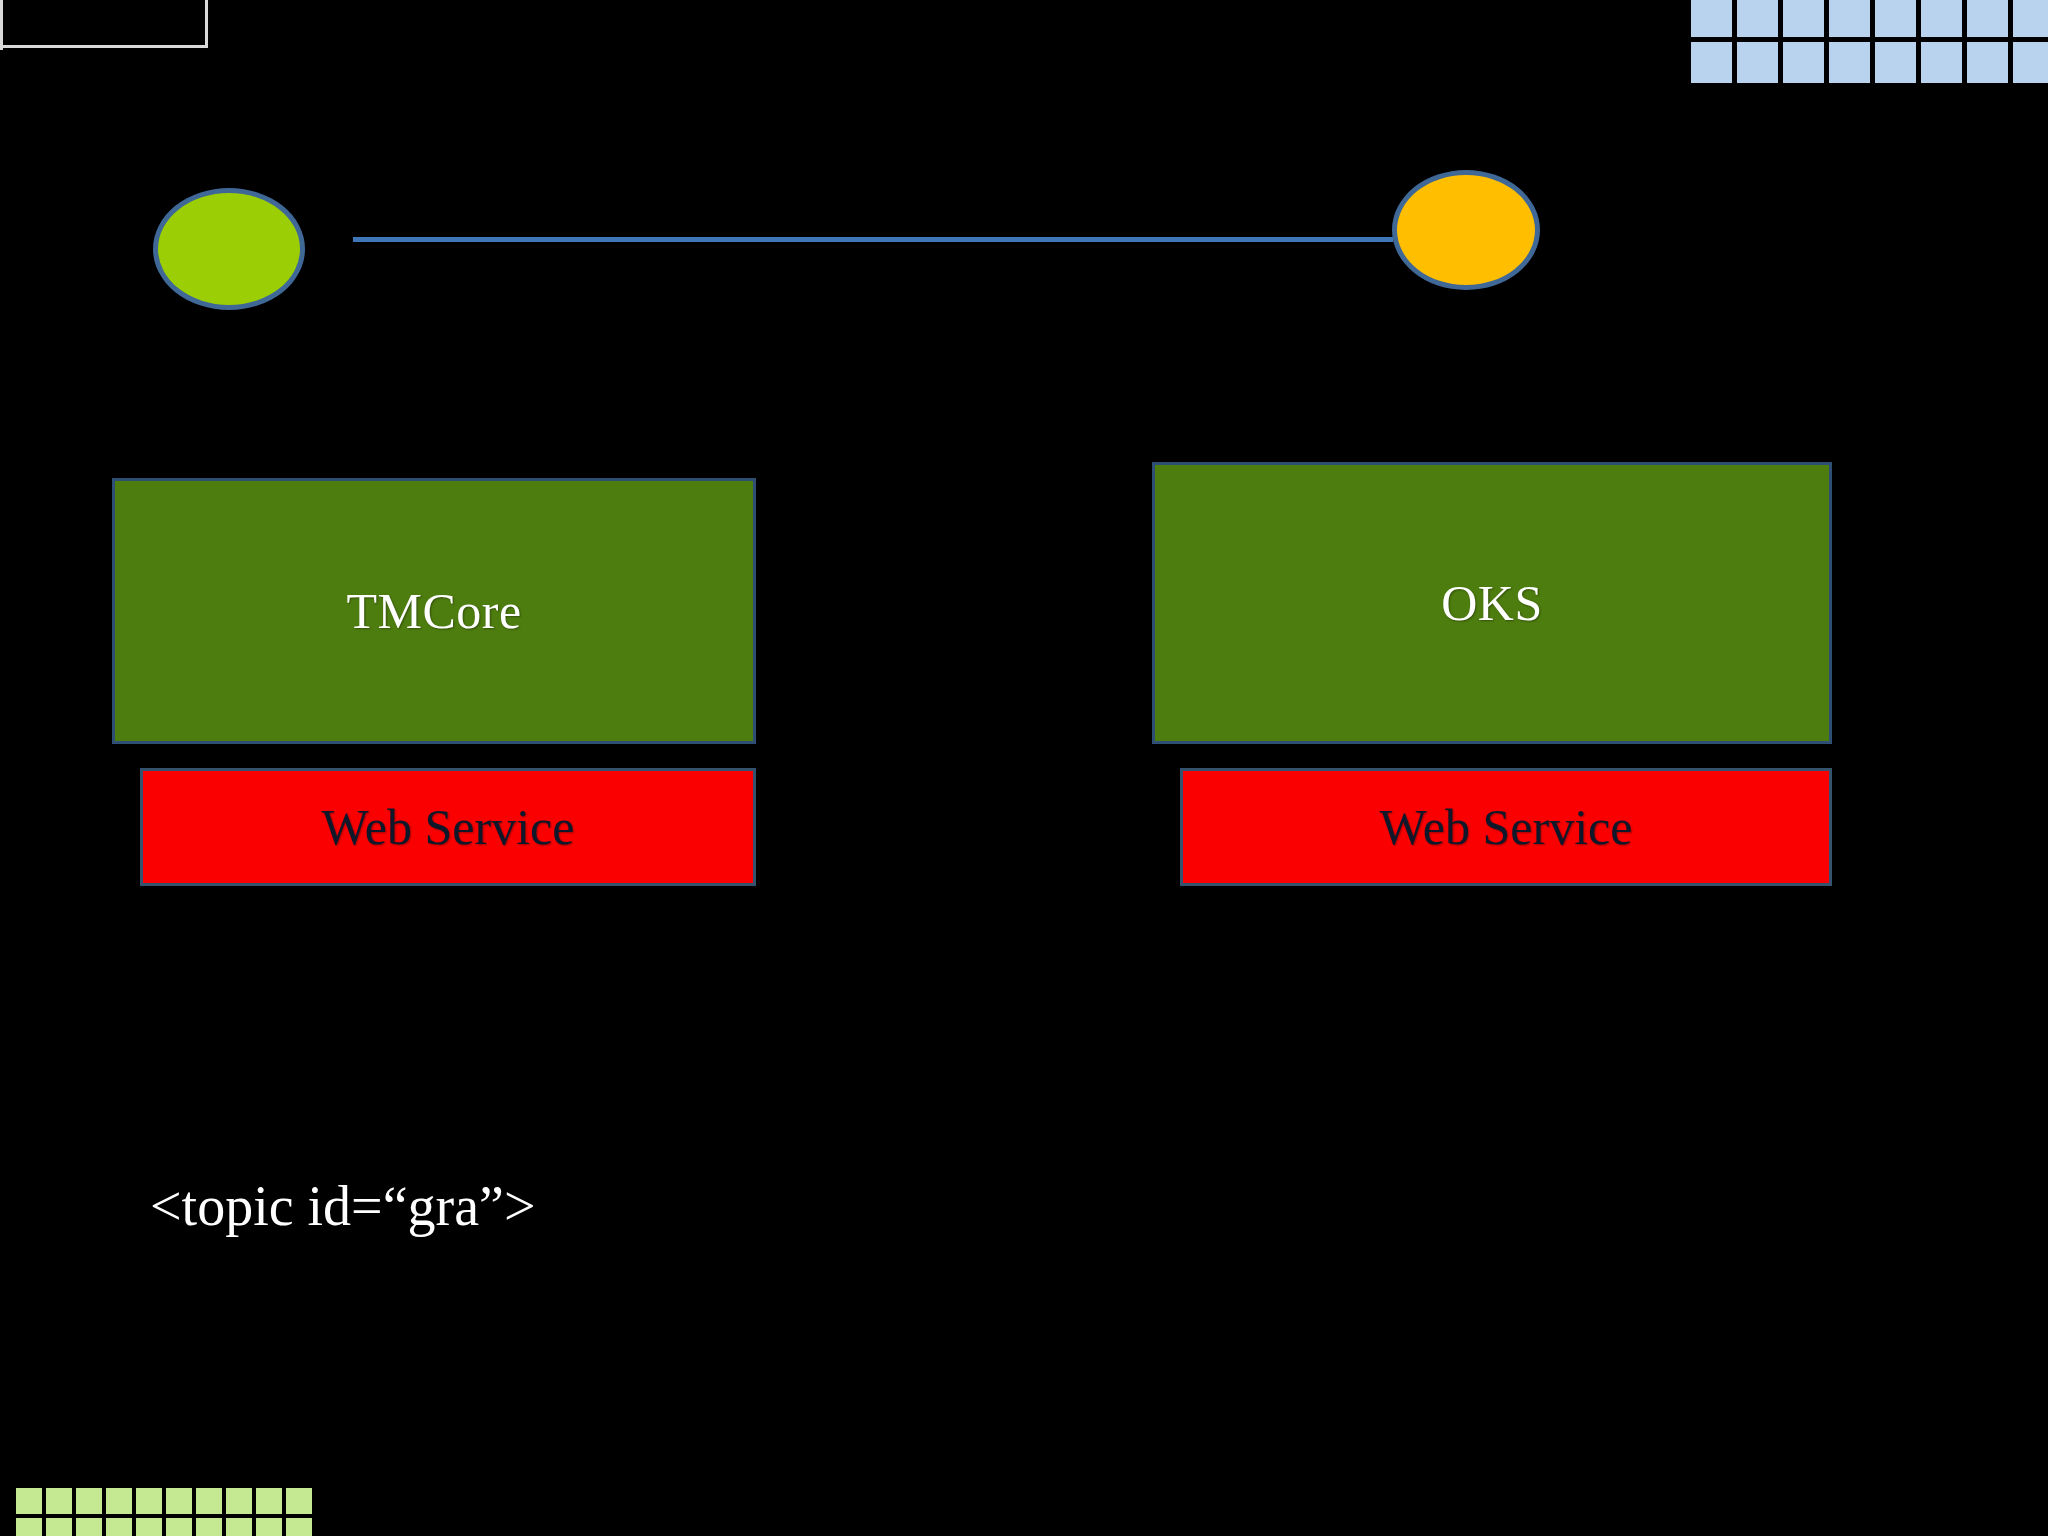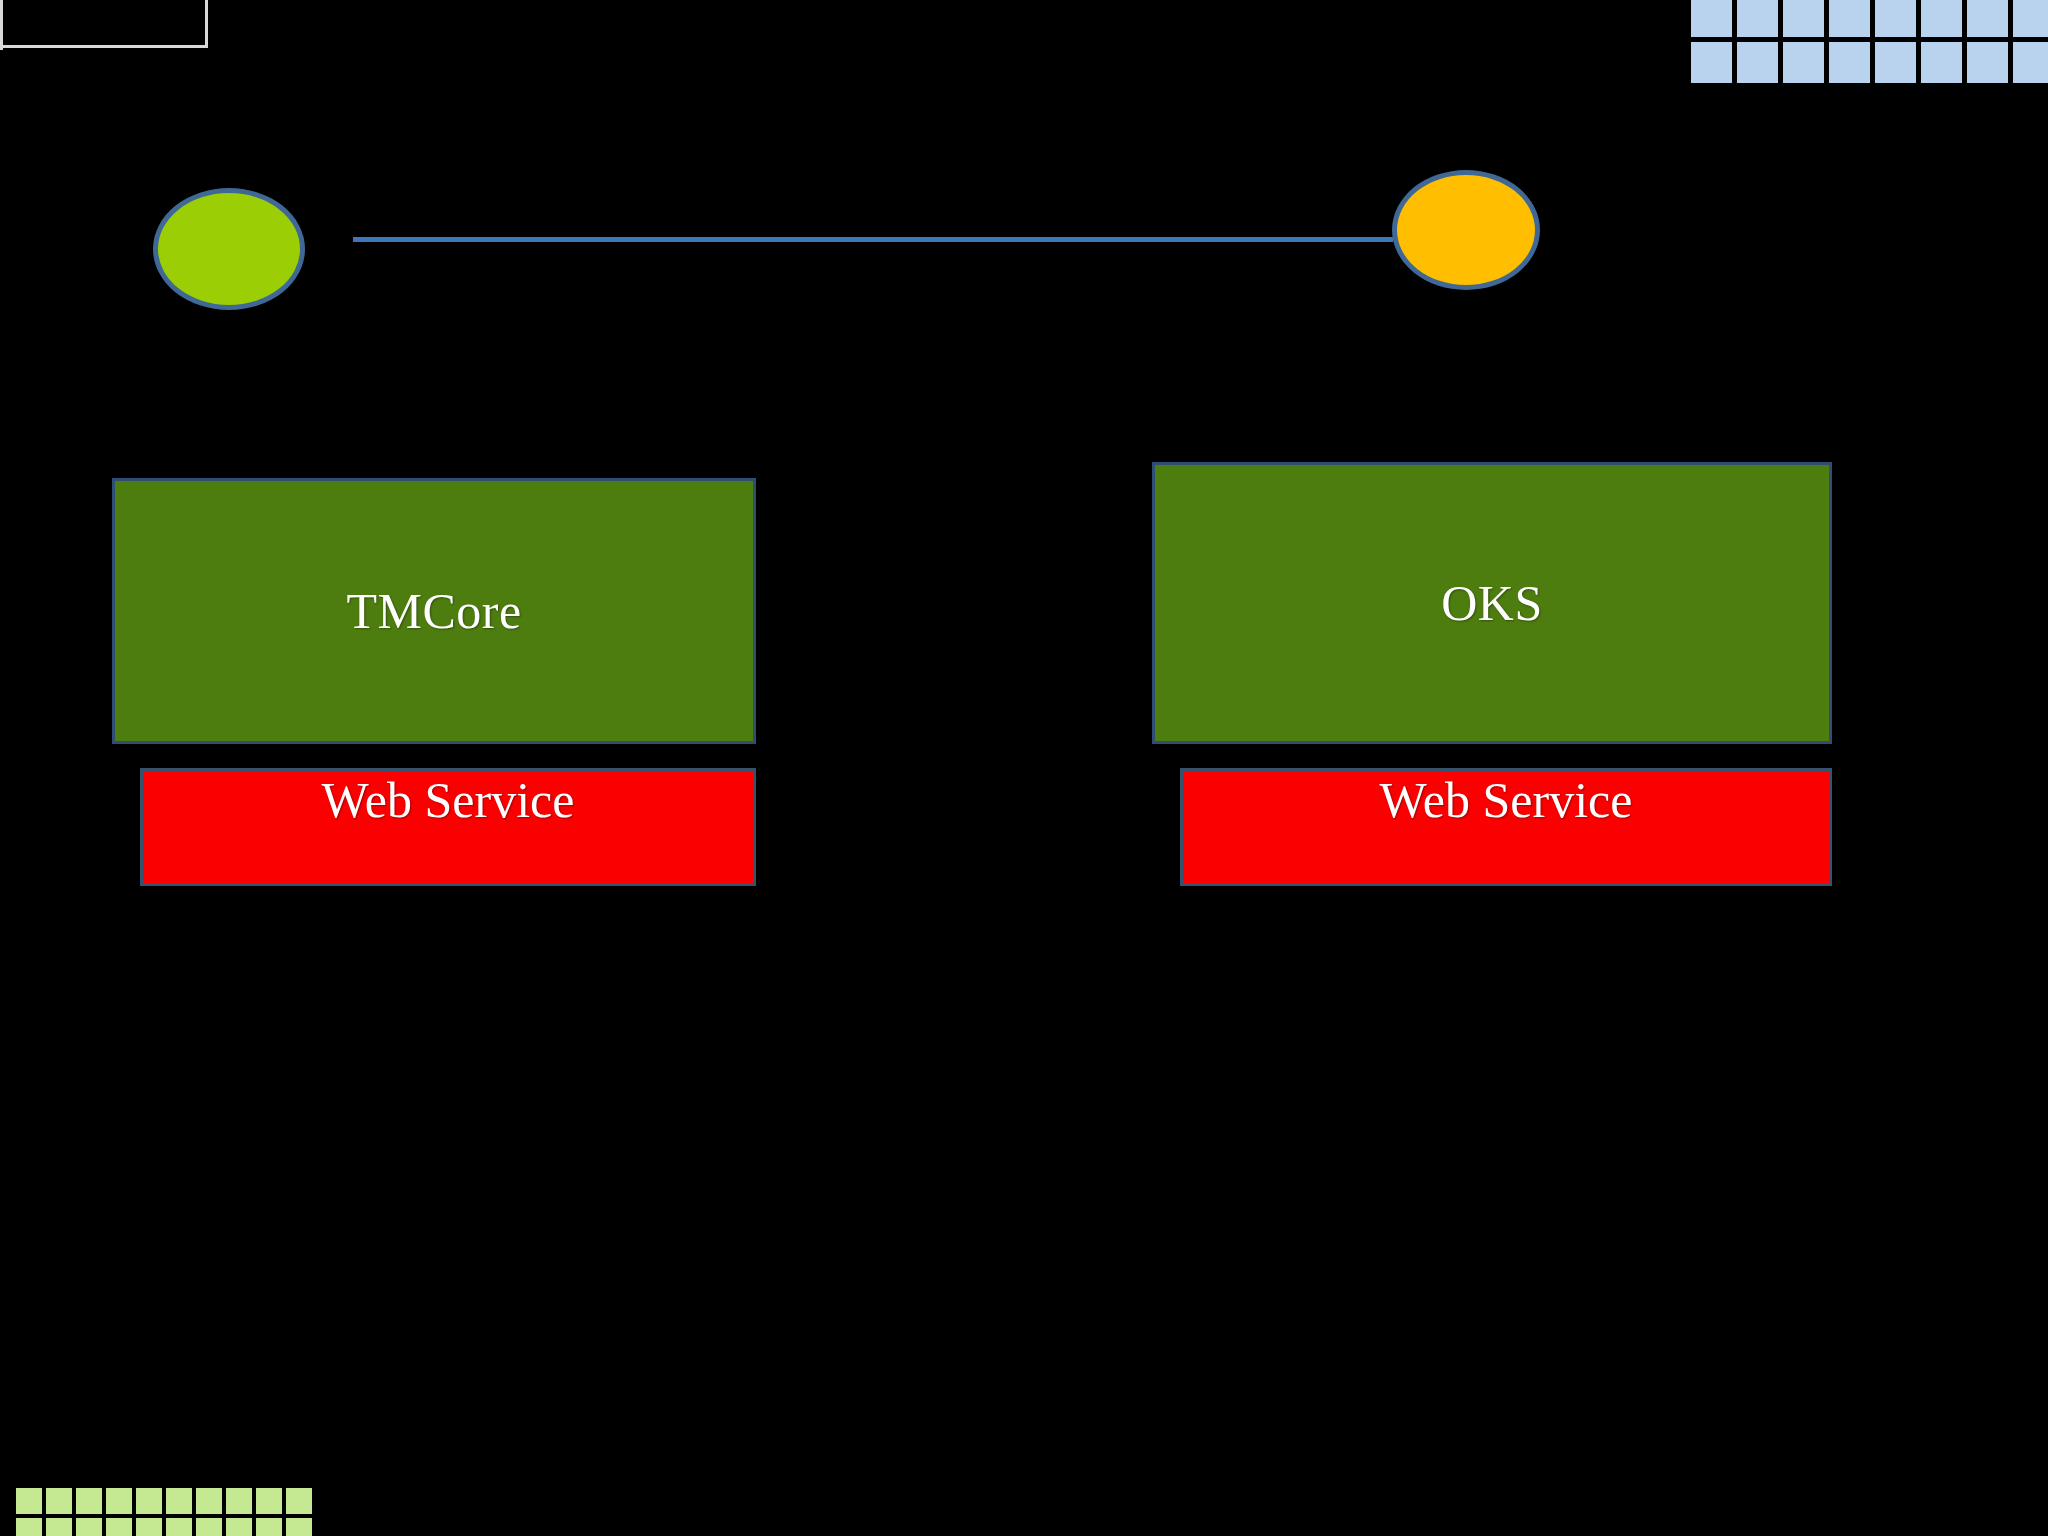--- a/index.html
+++ b/index.html
@@ -110,23 +110,23 @@
     align-items: center;
     justify-content: center;
     font-size: 50px;
     letter-spacing: 0.5px;
     text-shadow: 1px 1px 2px rgba(0,0,0,0.35);
   }
   .box-service {
     box-sizing: border-box;
     border: 3px solid #35536f;
     background: #fb0000;
-    color: #ffffff;
+    color: #0f172a;
     display: flex;
-    align-items: flex-start;
+    align-items: center;
     justify-content: center;
     font-size: 50px;
     text-shadow: 1px 1px 2px rgba(0,0,0,0.35);
     margin-left: 28px;
   }
 
   #component-tmcore { left: 112px; top: 478px; width: 644px; }
   #component-tmcore .box-main    { height: 266px; }
   #component-tmcore .box-service { height: 118px; margin-top: 24px; }
 
@@ -213,19 +213,20 @@
   <div class="component" id="component-oks">
     <div class="box-main">
       <span>OKS</span>
     </div>
     <div class="box-service">
       <span>Web Service</span>
     </div>
   </div>
 
   <div id="code-block">
+    <span class="line">&lt;topic id=“gra”&gt;</span>
     
     
     
     
   </div>
 
 </div>
 
 </body></html>

